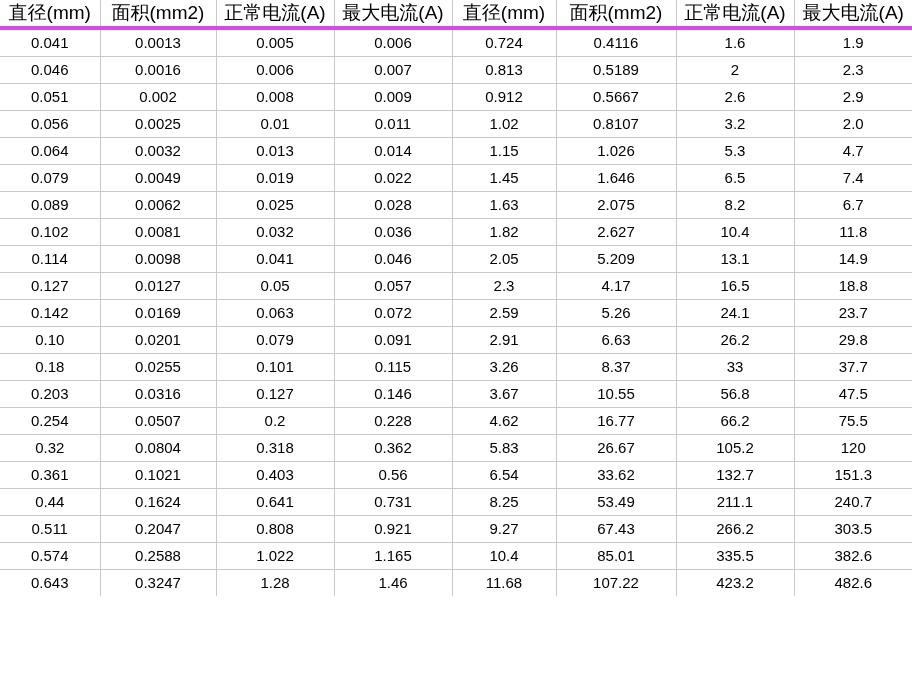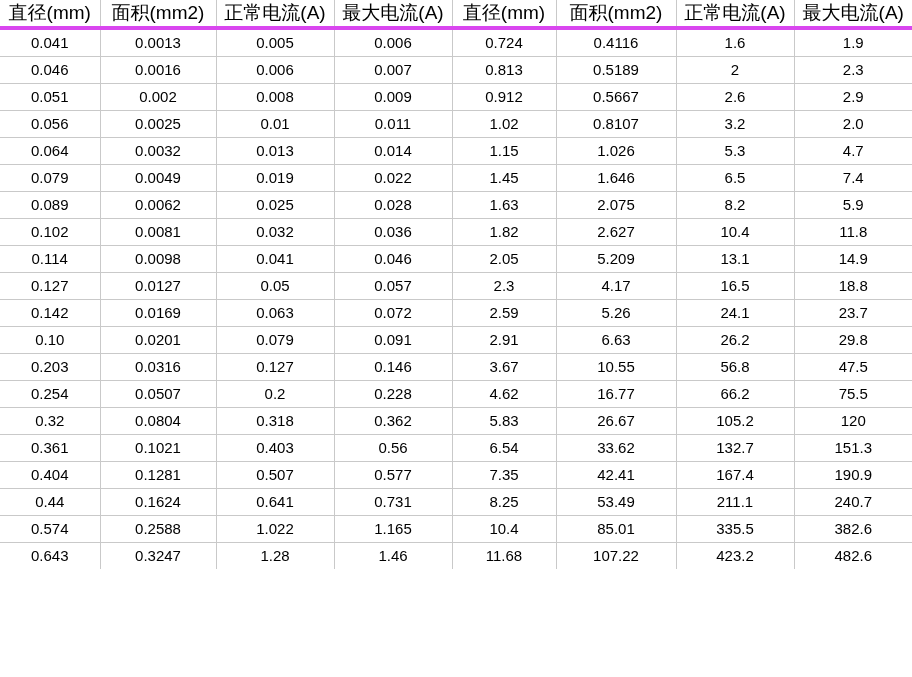--- a/index.html
+++ b/index.html
@@ -142,21 +142,21 @@
         <td>7.4</td>
       </tr>
       <tr>
         <td>0.089</td>
         <td>0.0062</td>
         <td>0.025</td>
         <td>0.028</td>
         <td>1.63</td>
         <td>2.075</td>
         <td>8.2</td>
-        <td>5.9</td>
+        <td>6.7</td>
       </tr>
       <tr>
         <td>0.102</td>
         <td>0.0081</td>
         <td>0.032</td>
         <td>0.036</td>
         <td>1.82</td>
         <td>2.627</td>
         <td>10.4</td>
         <td>11.8</td>
@@ -195,20 +195,30 @@
         <td>0.10</td>
         <td>0.0201</td>
         <td>0.079</td>
         <td>0.091</td>
         <td>2.91</td>
         <td>6.63</td>
         <td>26.2</td>
         <td>29.8</td>
       </tr>
       <tr>
+        <td>0.18</td>
+        <td>0.0255</td>
+        <td>0.101</td>
+        <td>0.115</td>
+        <td>3.26</td>
+        <td>8.37</td>
+        <td>33</td>
+        <td>37.7</td>
+      </tr>
+      <tr>
         <td>0.203</td>
         <td>0.0316</td>
         <td>0.127</td>
         <td>0.146</td>
         <td>3.67</td>
         <td>10.55</td>
         <td>56.8</td>
         <td>47.5</td>
       </tr>
       <tr>
@@ -235,40 +245,40 @@
         <td>0.361</td>
         <td>0.1021</td>
         <td>0.403</td>
         <td>0.56</td>
         <td>6.54</td>
         <td>33.62</td>
         <td>132.7</td>
         <td>151.3</td>
       </tr>
       <tr>
-        <td>0.404</td>
-        <td>0.1281</td>
-        <td>0.507</td>
-        <td>0.577</td>
-        <td>7.35</td>
-        <td>42.41</td>
-        <td>167.4</td>
-        <td>190.9</td>
-      </tr>
-      <tr>
         <td>0.44</td>
         <td>0.1624</td>
         <td>0.641</td>
         <td>0.731</td>
         <td>8.25</td>
         <td>53.49</td>
         <td>211.1</td>
         <td>240.7</td>
       </tr>
       <tr>
+        <td>0.511</td>
+        <td>0.2047</td>
+        <td>0.808</td>
+        <td>0.921</td>
+        <td>9.27</td>
+        <td>67.43</td>
+        <td>266.2</td>
+        <td>303.5</td>
+      </tr>
+      <tr>
         <td>0.574</td>
         <td>0.2588</td>
         <td>1.022</td>
         <td>1.165</td>
         <td>10.4</td>
         <td>85.01</td>
         <td>335.5</td>
         <td>382.6</td>
       </tr>
       <tr>

